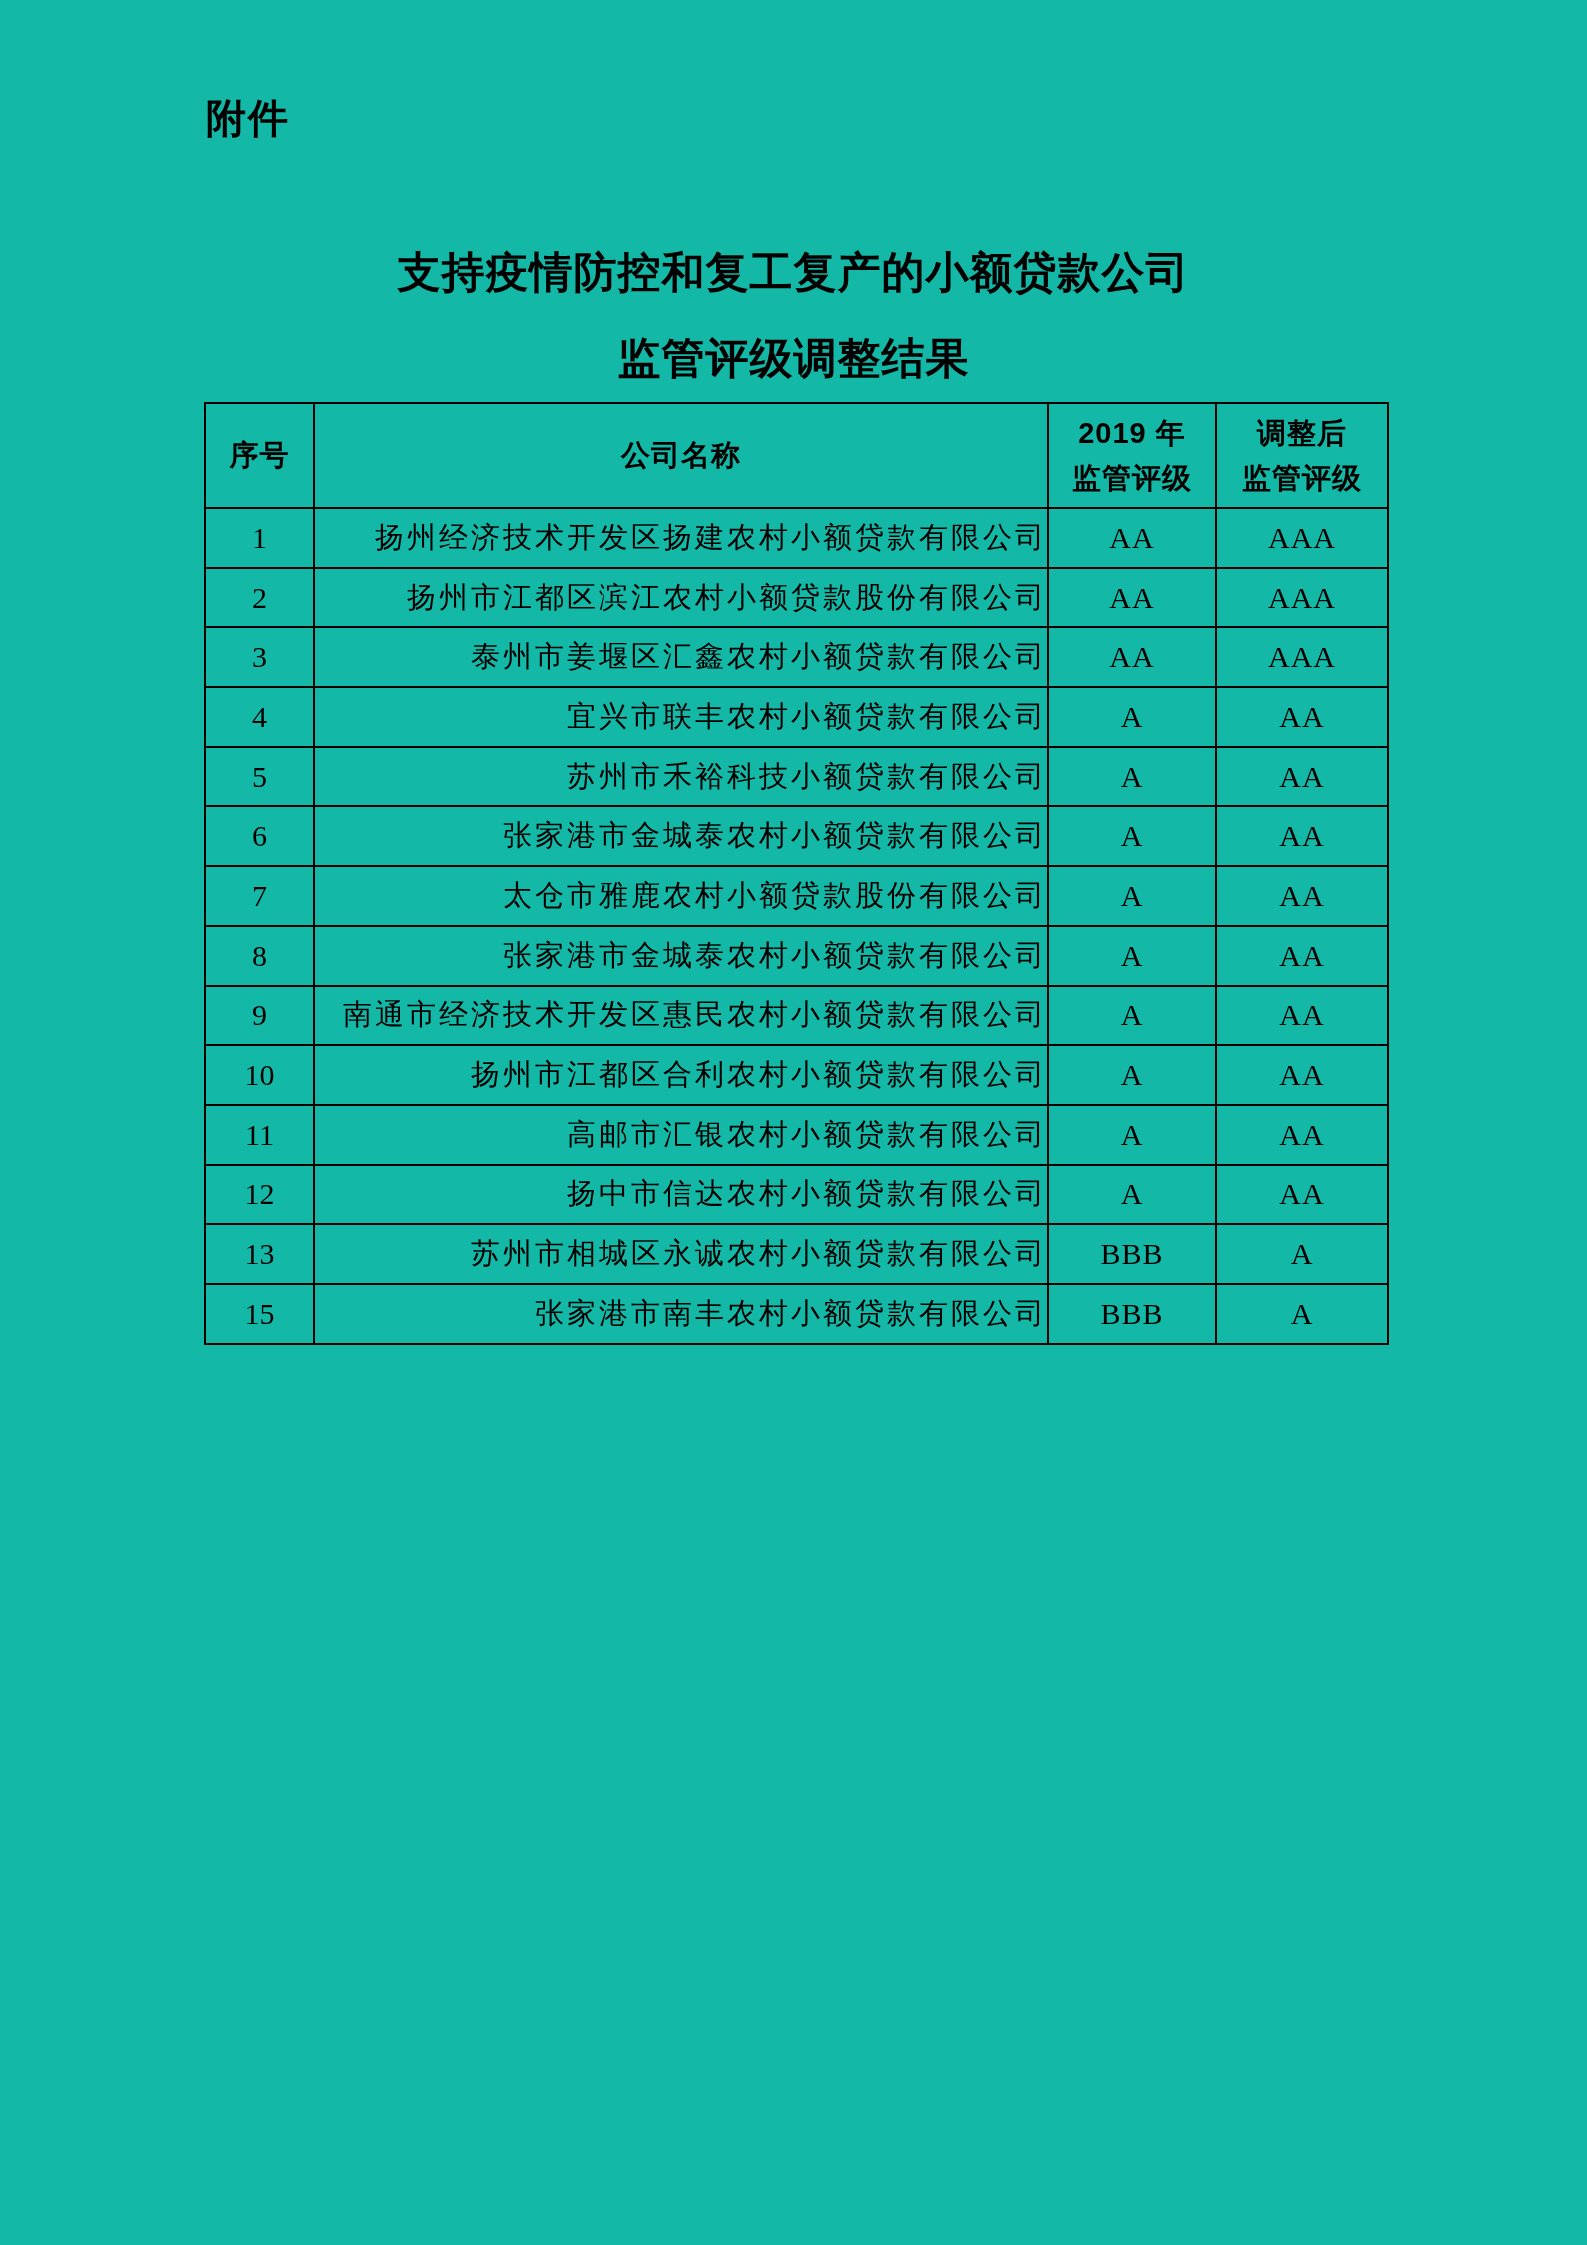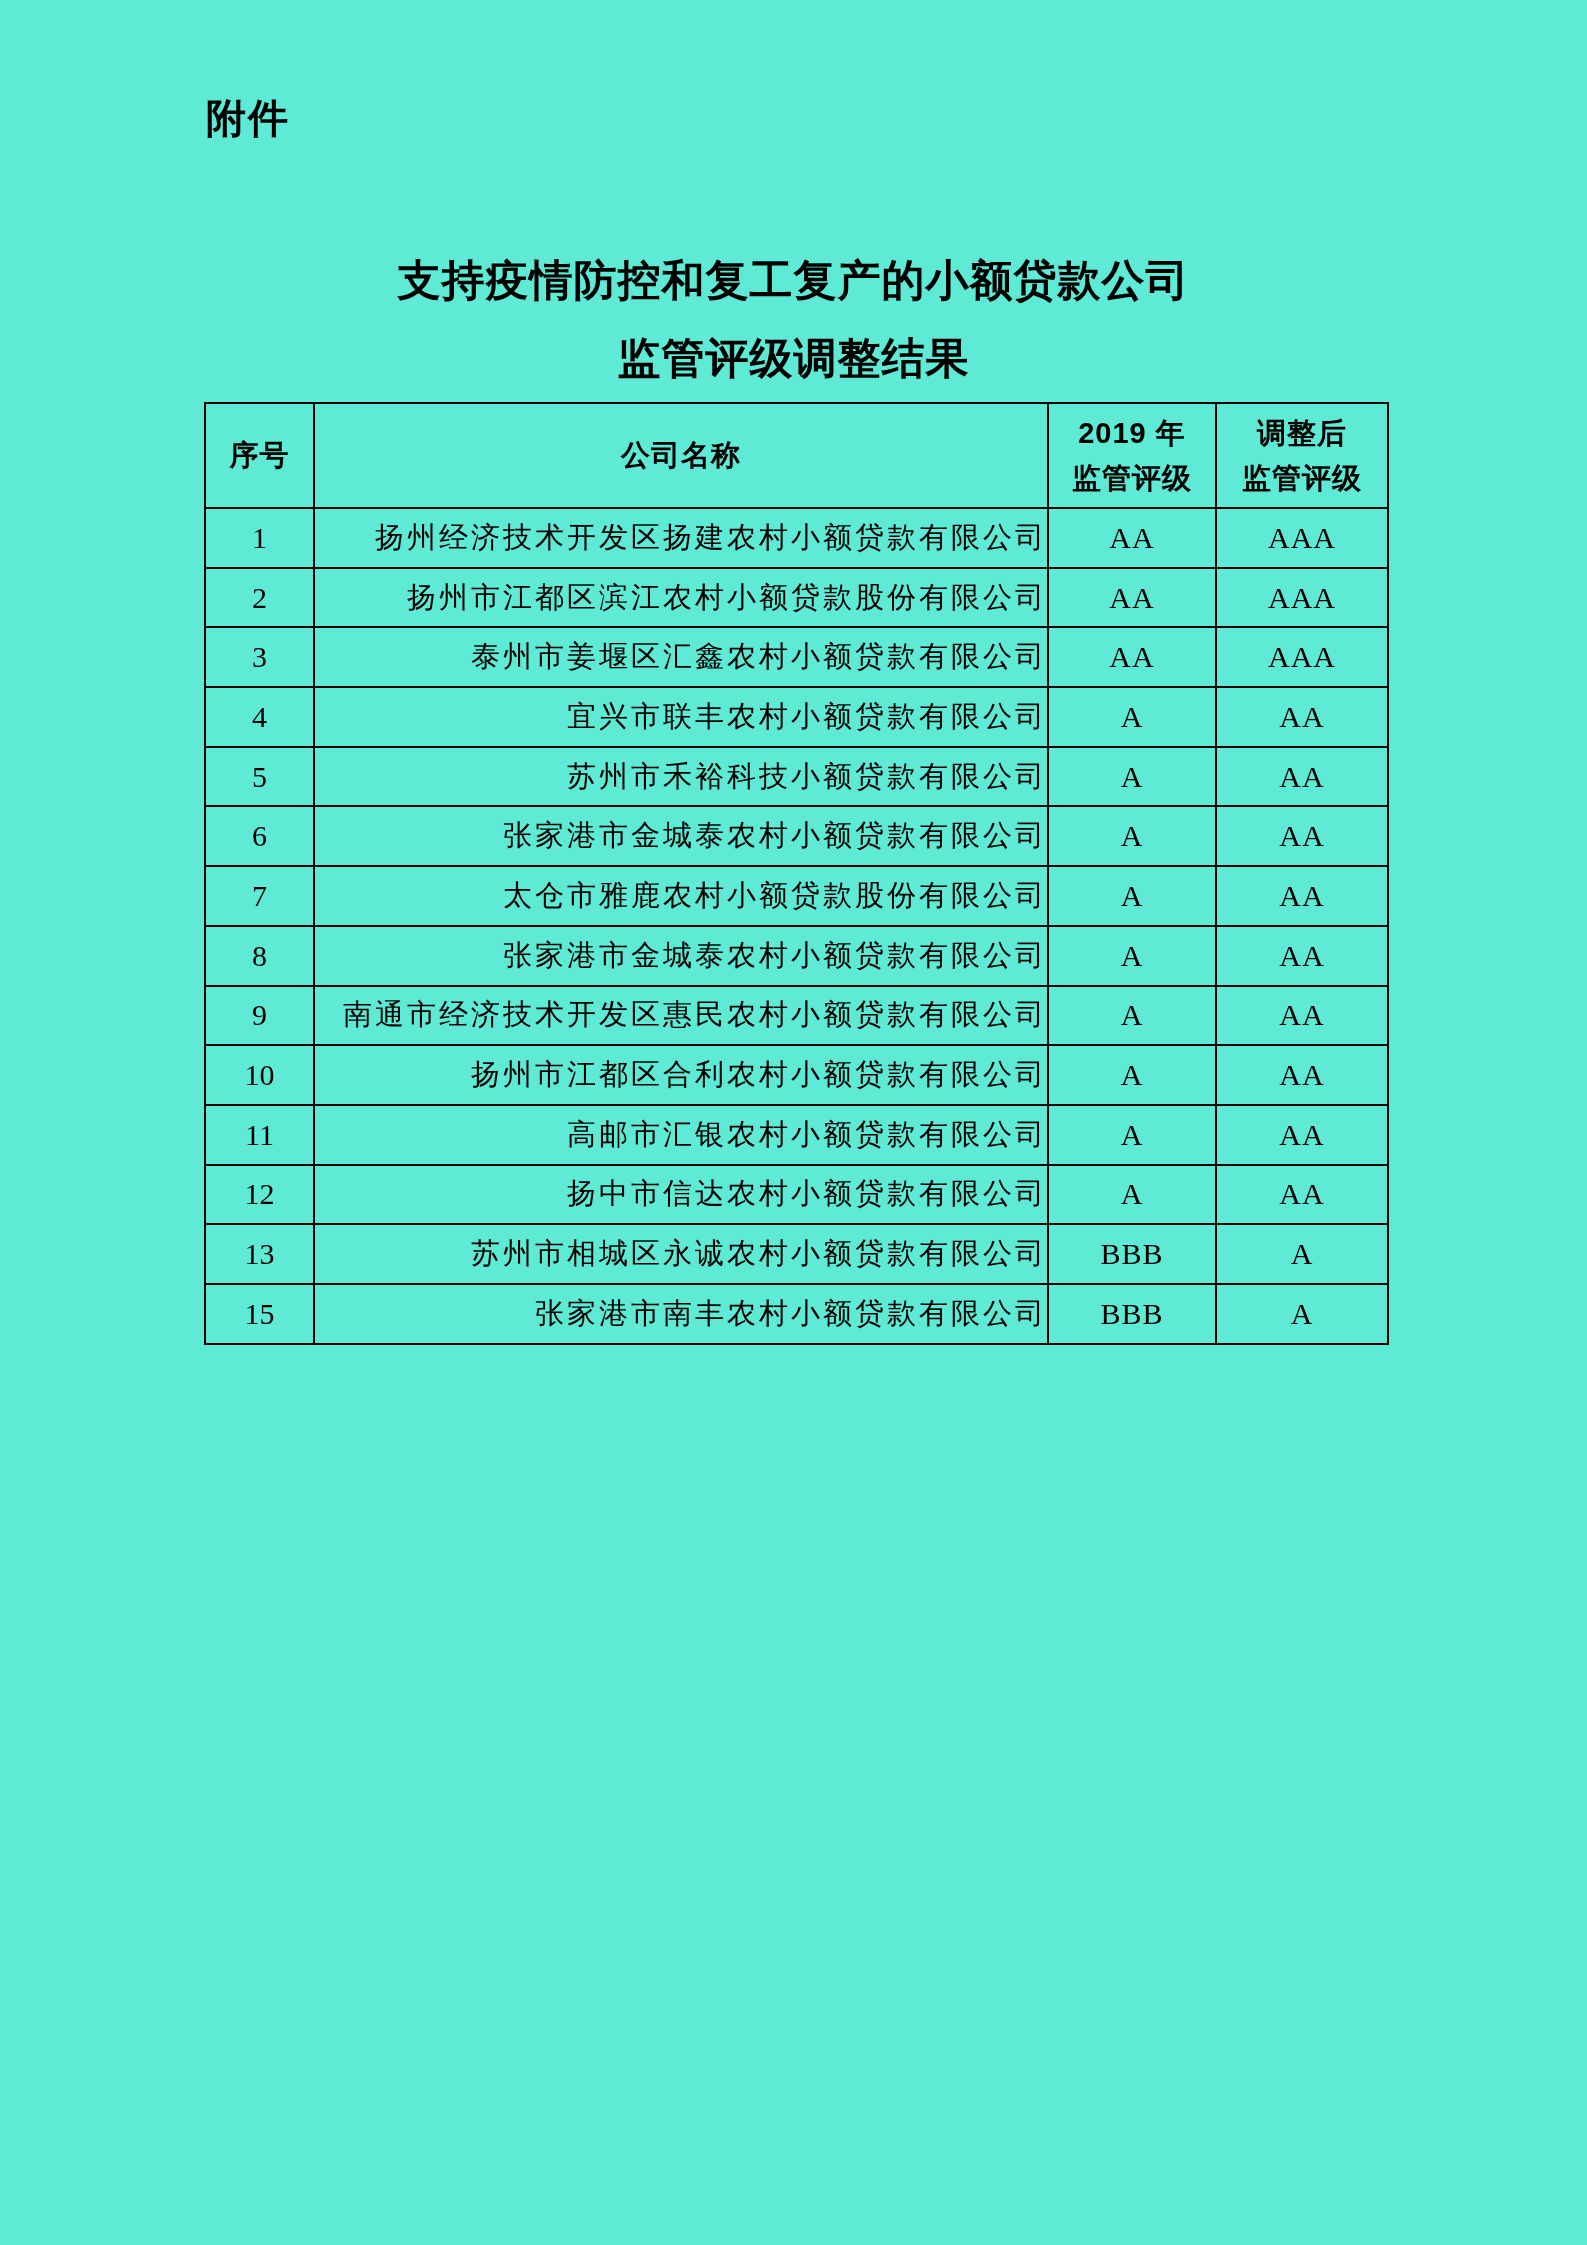--- a/index.html
+++ b/index.html
@@ -4,21 +4,21 @@
 <style>
   html, body {
     margin: 0;
     padding: 0;
     background: #ffffff;
   }
   .page {
     position: relative;
     width: 1587px;
     height: 2245px;
-    background: #5eead4;
+    background: #14b8a6;
     color: #000000;
     font-family: "Liberation Serif", serif;
     overflow: hidden;
   }
   .attachment {
     position: absolute;
     left: 206px;
     top: 96px;
     font-family: "Liberation Sans", sans-serif;
     font-weight: 600;
@@ -30,21 +30,21 @@
     position: absolute;
     left: 0;
     width: 100%;
     text-align: center;
     font-family: "Liberation Serif", serif;
     font-weight: bold;
     font-size: 43px;
     line-height: 1.15;
     letter-spacing: 1px;
   }
-  .title-line-1 { top: 256px; }
+  .title-line-1 { top: 248px; }
   .title-line-2 { top: 334px; text-align: center; }
 
   table.rating-table {
     position: absolute;
     left: 204px;
     top: 402px;
     width: 1183px;
     border-collapse: collapse;
     table-layout: fixed;
   }

